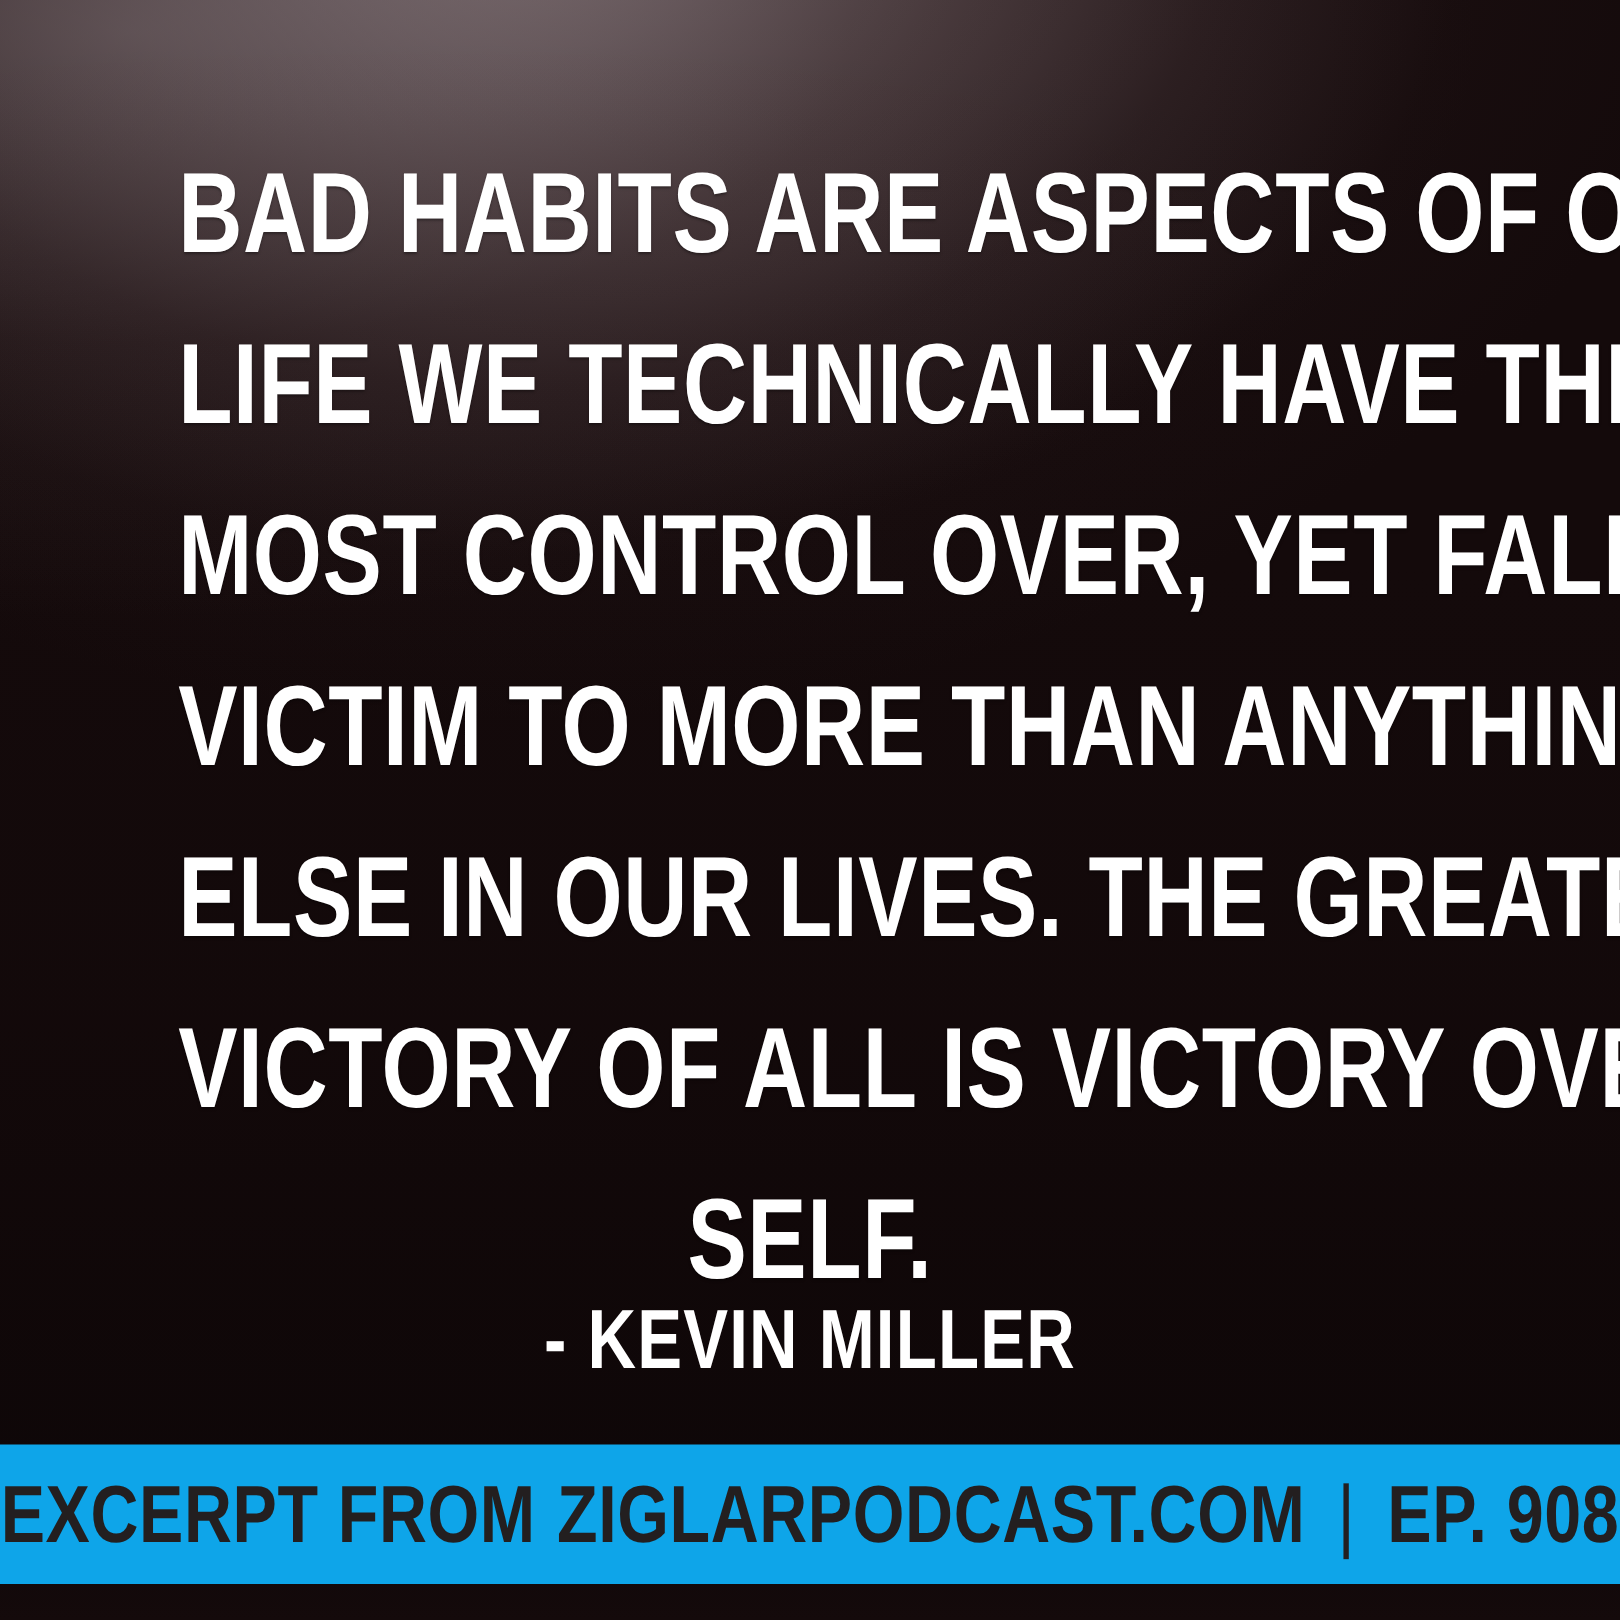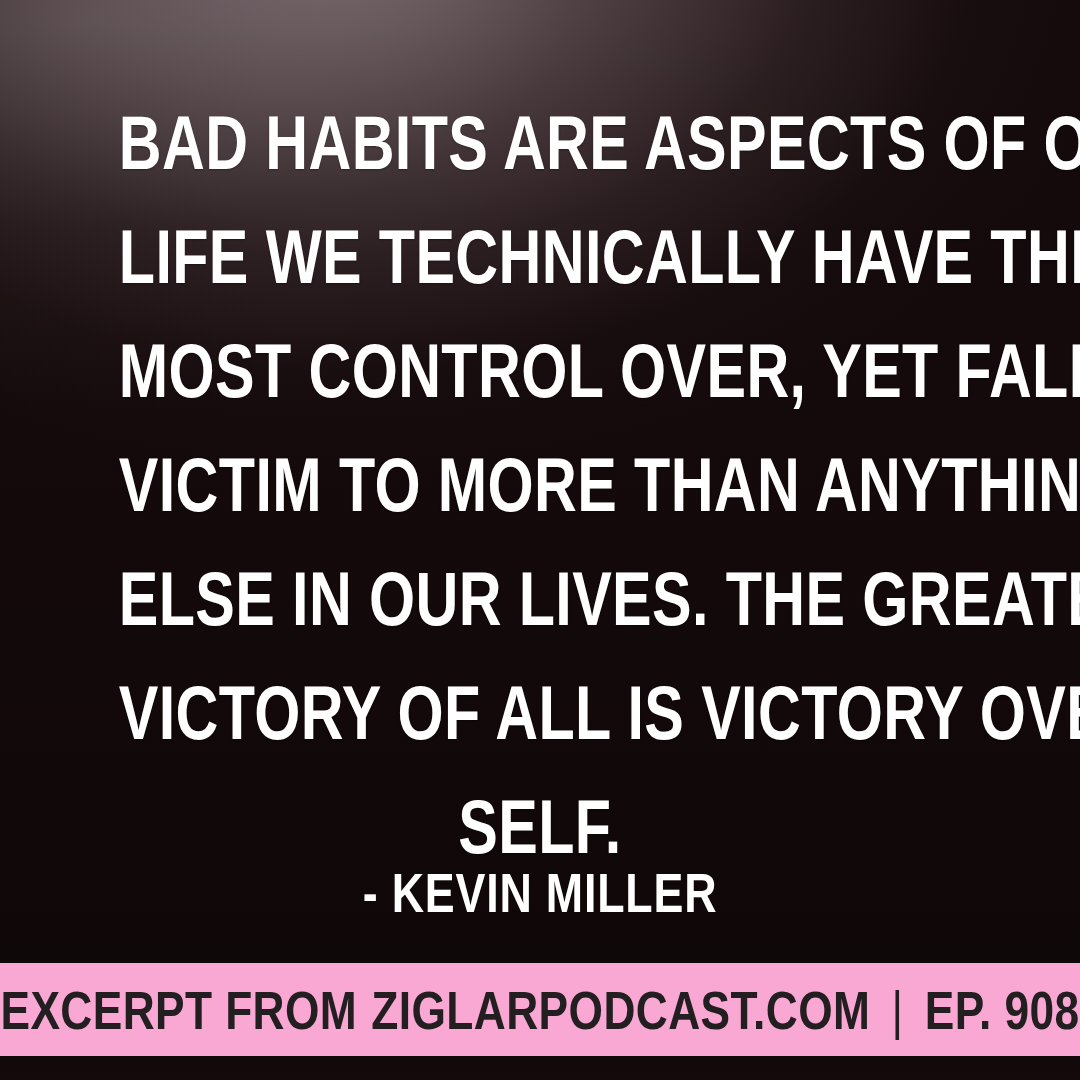--- a/index.html
+++ b/index.html
@@ -102,21 +102,21 @@
     transform-origin:center center;
   }
 
   
   #footer-bar {
     position:absolute;
     left:0;
     top:963px;
     width:1080px;
     height:93px;
-    background:#f9a8d4;
+    background:#0ea5e9;
     z-index:4;
     display:flex;
     align-items:center;
     justify-content:center;
   }
 
   #footer-text {
     display:flex;
     align-items:center;
     justify-content:center;

